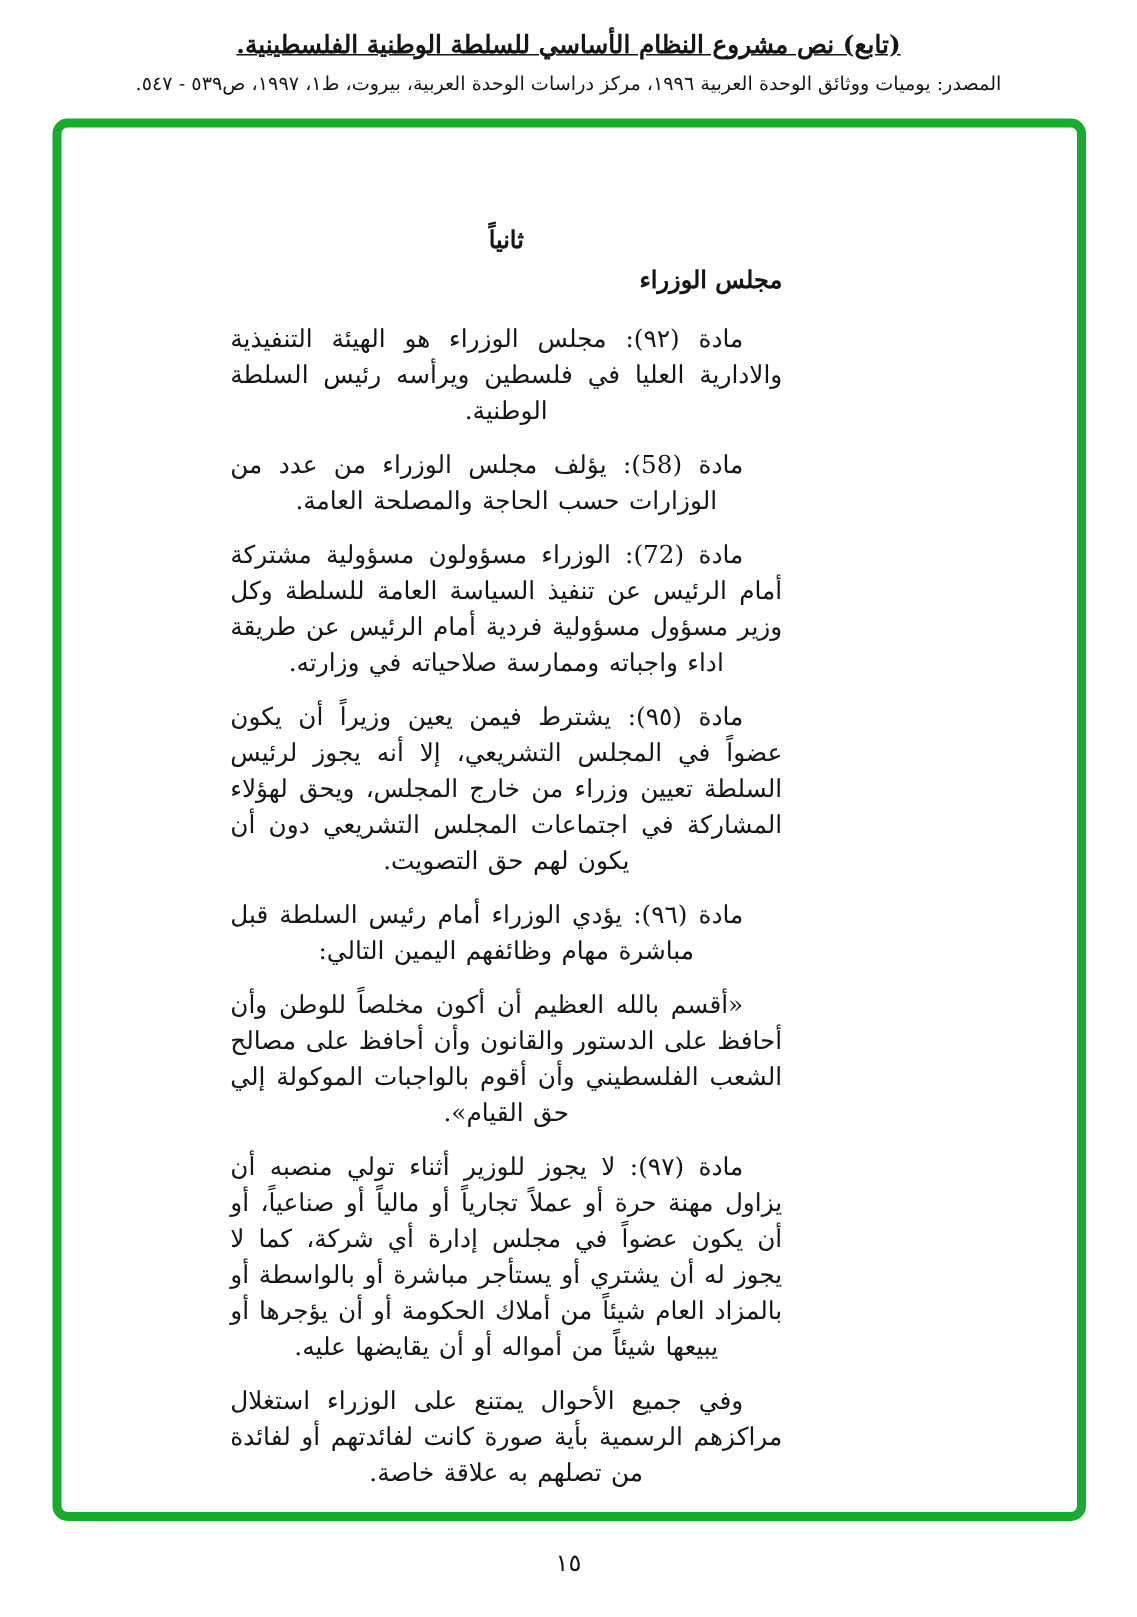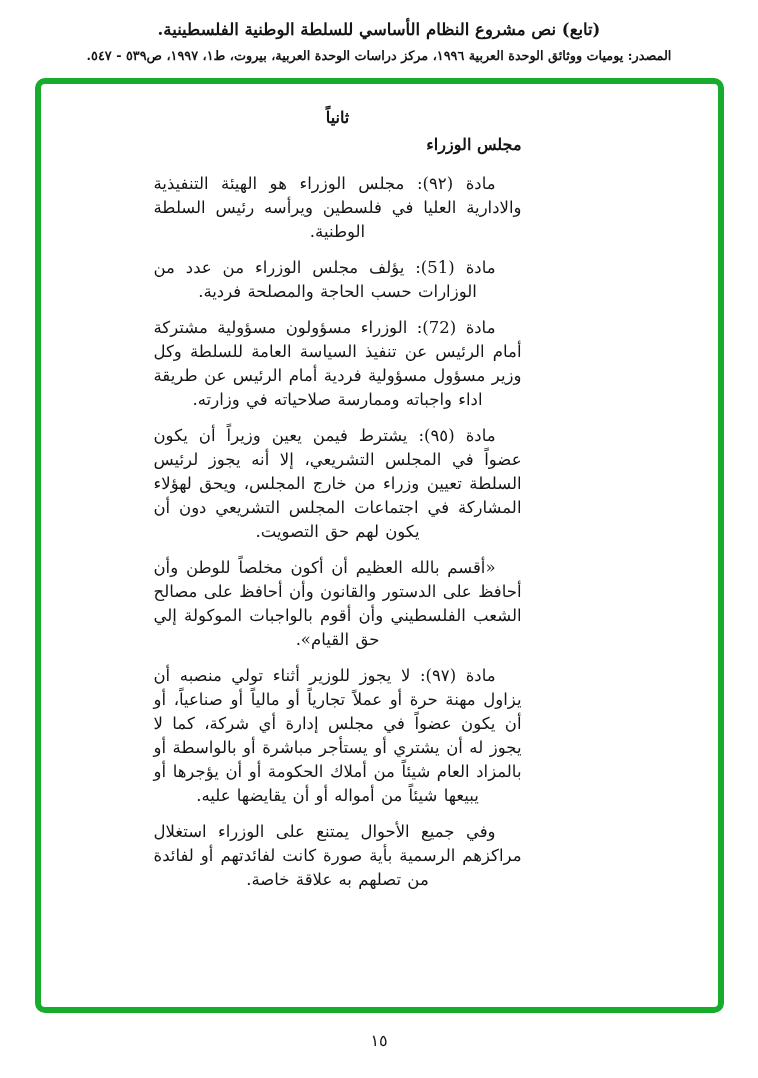--- a/index.html
+++ b/index.html
@@ -16,39 +16,40 @@
     overflow: hidden;
   }
   .header {
     text-align: center;
     padding-top: 20px;
   }
   .header-title {
     font-size: 16.5px;
     font-weight: bold;
     letter-spacing: 0.2px;
+    text-decoration: underline;
   }
   .header-source {
     font-size: 12.8px;
-    font-weight: bold;
+    font-weight: normal;
     margin-top: 9px;
   }
   .frame {
     box-sizing: border-box;
     width: 689px;
     height: 935px;
     margin: 15px auto 0 auto;
     border: 6px solid #17ac2c;
     border-radius: 10px;
   }
   .content {
     box-sizing: border-box;
     width: 368px;
     margin: 0 196px 0 auto;
-    padding-top: 24px;
+    padding-top: 65px;
   }
   .section-kicker {
     text-align: center;
     font-size: 16px;
     font-weight: bold;
   }
   .section-title {
     font-size: 16px;
     font-weight: bold;
     margin-top: 8px;
@@ -83,26 +84,27 @@
   <div class="header-source">المصدر: يوميات ووثائق الوحدة العربية ١٩٩٦، مركز دراسات الوحدة العربية، بيروت، ط١، ١٩٩٧، ص٥٣٩ - ٥٤٧.</div>
 </div>
 
 <div class="frame">
   <div class="content">
     <div class="section-kicker">ثانياً</div>
     <div class="section-title">مجلس الوزراء</div>
 
     <p class="article"><span class="article-label">مادة (٩٢):</span> <span class="article-text">مجلس الوزراء هو الهيئة التنفيذية والادارية العليا في فلسطين ويرأسه رئيس السلطة الوطنية.</span></p>
 
-    <p class="article"><span class="article-label">مادة (51):</span> <span class="article-text">يؤلف مجلس الوزراء من عدد من الوزارات حسب الحاجة والمصلحة فردية.</span></p>
+    <p class="article"><span class="article-label">مادة (58):</span> <span class="article-text">يؤلف مجلس الوزراء من عدد من الوزارات حسب الحاجة والمصلحة العامة.</span></p>
 
     <p class="article"><span class="article-label">مادة (72):</span> <span class="article-text">الوزراء مسؤولون مسؤولية مشتركة أمام الرئيس عن تنفيذ السياسة العامة للسلطة وكل وزير مسؤول مسؤولية فردية أمام الرئيس عن طريقة اداء واجباته وممارسة صلاحياته في وزارته.</span></p>
 
     <p class="article"><span class="article-label">مادة (٩٥):</span> <span class="article-text">يشترط فيمن يعين وزيراً أن يكون عضواً في المجلس التشريعي، إلا أنه يجوز لرئيس السلطة تعيين وزراء من خارج المجلس، ويحق لهؤلاء المشاركة في اجتماعات المجلس التشريعي دون أن يكون لهم حق التصويت.</span></p>
 
+    <p class="article"><span class="article-label">مادة (٩٦):</span> <span class="article-text">يؤدي الوزراء أمام رئيس السلطة قبل مباشرة مهام وظائفهم اليمين التالي:</span></p>
 
     <p class="article"><span class="article-text">«أقسم بالله العظيم أن أكون مخلصاً للوطن وأن أحافظ على الدستور والقانون وأن أحافظ على مصالح الشعب الفلسطيني وأن أقوم بالواجبات الموكولة إلي حق القيام».</span></p>
 
     <p class="article"><span class="article-label">مادة (٩٧):</span> <span class="article-text">لا يجوز للوزير أثناء تولي منصبه أن يزاول مهنة حرة أو عملاً تجارياً أو مالياً أو صناعياً، أو أن يكون عضواً في مجلس إدارة أي شركة، كما لا يجوز له أن يشتري أو يستأجر مباشرة أو بالواسطة أو بالمزاد العام شيئاً من أملاك الحكومة أو أن يؤجرها أو يبيعها شيئاً من أمواله أو أن يقايضها عليه.</span></p>
 
     <p class="article"><span class="article-text">وفي جميع الأحوال يمتنع على الوزراء استغلال مراكزهم الرسمية بأية صورة كانت لفائدتهم أو لفائدة من تصلهم به علاقة خاصة.</span></p>
   </div>
 </div>
 
 <div class="page-number">١٥</div>

